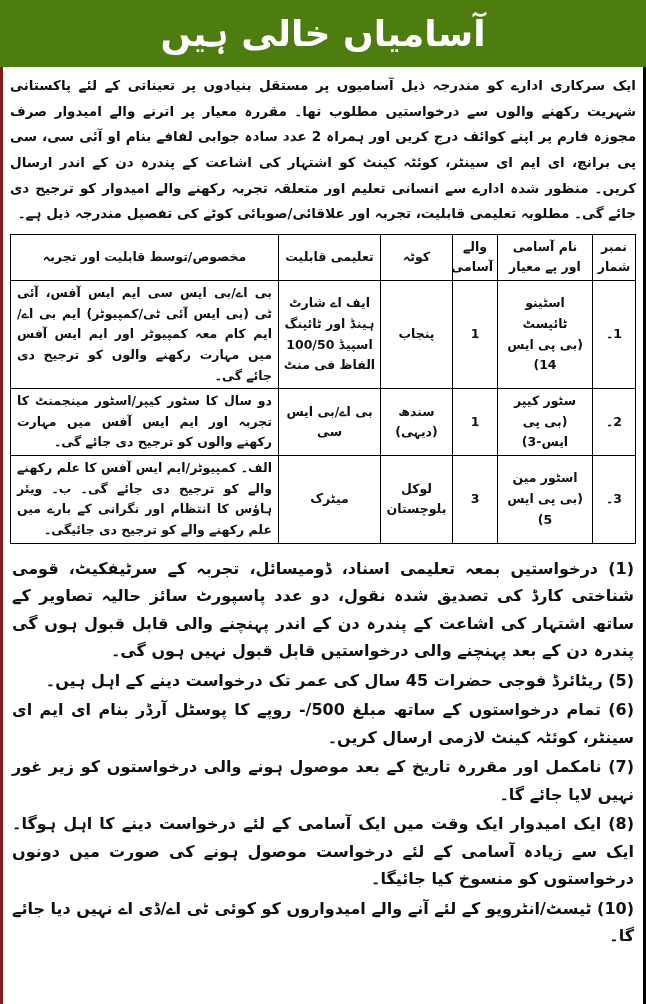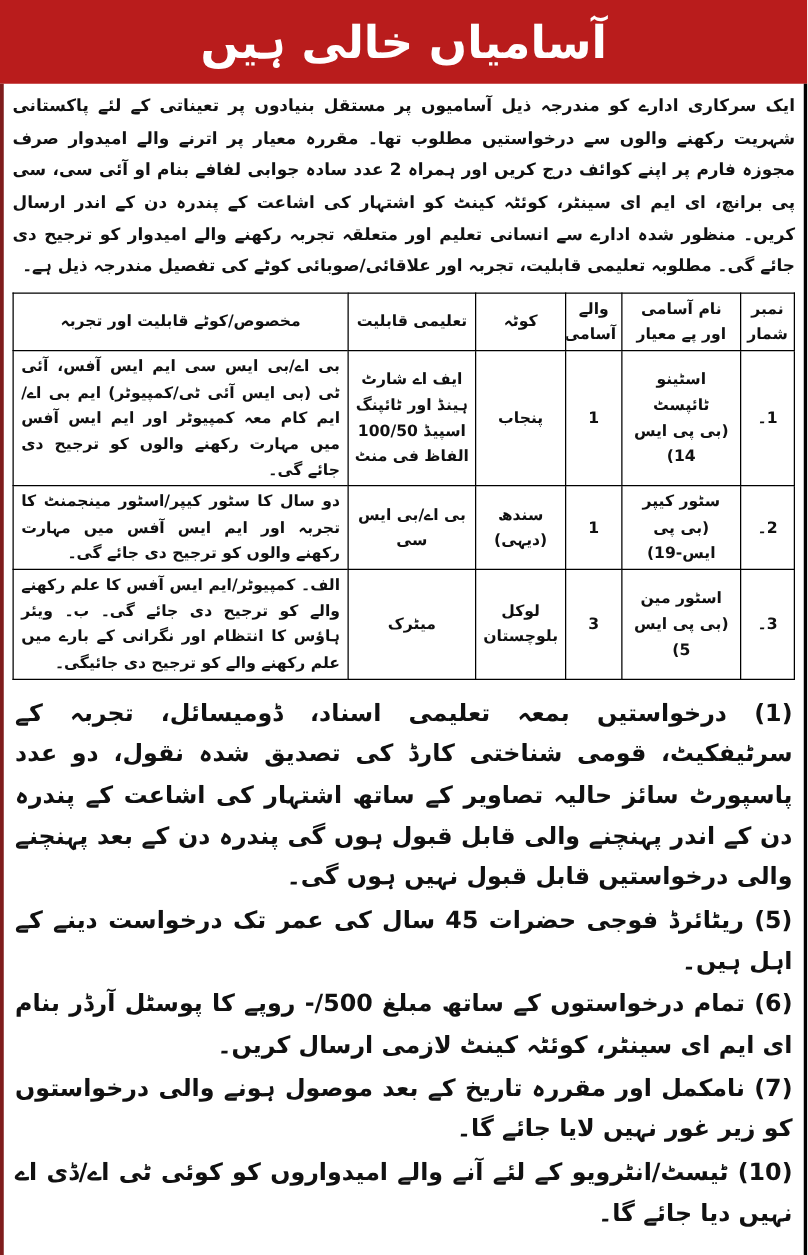--- a/index.html
+++ b/index.html
@@ -2,21 +2,21 @@
 <html dir="rtl" lang="ur"><head>
 <meta charset="utf-8">
 <style>
   * { box-sizing: border-box; margin: 0; padding: 0; }
   html, body { background: #ffffff; }
   body { font-family: "DejaVu Sans", "Liberation Sans", sans-serif; }
   .page {
     width: 646px; height: 1004px; overflow: hidden; position: relative;
     background: #ffffff; color: #111111; direction: rtl; margin: 0 auto;
   }
-  .banner { background: #b91c1c; color: #ffffff; }
+  .banner { background: #4d7c0f; color: #ffffff; }
   .top-banner {
     height: 67px; display: flex; align-items: center; justify-content: center;
   }
   .top-banner h1 { font-size: 36px; font-weight: 700; letter-spacing: 1px; }
   .ad-body {
     height: 956px; overflow: hidden;
     border-right: 3px solid #000; border-left: 3px solid #7f1d1d;
     padding: 6px 7px 0 7px;
   }
   .intro {
@@ -40,21 +40,21 @@
   .vacancies col.c-edu { width: 102px; }
   .vacancies tbody tr:nth-child(1) { height: 88px; }
   .vacancies tbody tr:nth-child(2) { height: 50px; }
   .vacancies tbody tr:nth-child(3) { height: 72px; }
   .vacancies td.cell-post, .vacancies td.cell-edu { white-space: pre-line; }
   .vacancies td.cell-extra {
     text-align: justify; text-align-last: right; padding: 2px 6px;
   }
   .terms { padding: 2px 2px 0 2px; }
   .term {
-    font-size: 19px; line-height: 1.72; font-weight: 600;
+    font-size: 16px; line-height: 1.72; font-weight: 600;
     text-align: justify; text-align-last: right; margin-bottom: 2px;
   }
   .bottom-banner {
     height: 105px; display: flex; flex-direction: column;
     align-items: center; justify-content: center; gap: 3px; border-radius: 10px;
   }
   .address-line { font-size: 22px; font-weight: 700; }
   .contact-line { font-size: 13px; display: flex; align-items: center; gap: 4px; }
   .contact-number {
     font-size: 16px; font-weight: 400; direction: ltr; unicode-bidi: embed;
@@ -83,37 +83,37 @@
           <col class="c-edu">
           <col class="c-extra">
       </colgroup>
       <thead>
         <tr id="thead-row">
             <th>نمبر شمار</th>
             <th>نام آسامی اور پے معیار</th>
             <th>والے آسامی</th>
             <th>کوٹہ</th>
             <th>تعلیمی قابلیت</th>
-            <th>مخصوص/کوٹے قابلیت اور تجربہ</th>
+            <th>مخصوص/توسط قابلیت اور تجربہ</th>
           </tr>
       </thead>
       <tbody id="tbody">
           <tr>
             <td class="cell-sno">1۔</td>
             <td class="cell-post">اسٹینو ٹائپسٹ
 (بی پی ایس 14)</td>
             <td class="cell-count">1</td>
             <td class="cell-quota">پنجاب</td>
             <td class="cell-edu">ایف اے شارٹ ہینڈ اور ٹائپنگ اسپیڈ 100/50 الفاظ فی منٹ</td>
             <td class="cell-extra">بی اے/بی ایس سی ایم ایس آفس، آئی ٹی (بی ایس آئی ٹی/کمپیوٹر) ایم بی اے/ایم کام معہ کمپیوٹر اور ایم ایس آفس میں مہارت رکھنے والوں کو ترجیح دی جائے گی۔</td>
           </tr>
           <tr>
             <td class="cell-sno">2۔</td>
             <td class="cell-post">سٹور کیپر
-(بی پی ایس-19)</td>
+(بی پی ایس-3)</td>
             <td class="cell-count">1</td>
             <td class="cell-quota">سندھ (دیہی)</td>
             <td class="cell-edu">بی اے/بی ایس سی</td>
             <td class="cell-extra">دو سال کا سٹور کیپر/اسٹور مینجمنٹ کا تجربہ اور ایم ایس آفس میں مہارت رکھنے والوں کو ترجیح دی جائے گی۔</td>
           </tr>
           <tr>
             <td class="cell-sno">3۔</td>
             <td class="cell-post">اسٹور مین
 (بی پی ایس 5)</td>
             <td class="cell-count">3</td>
@@ -122,20 +122,21 @@
             <td class="cell-extra">الف۔ کمپیوٹر/ایم ایس آفس کا علم رکھنے والے کو ترجیح دی جائے گی۔ ب۔ ویئر ہاؤس کا انتظام اور نگرانی کے بارے میں علم رکھنے والے کو ترجیح دی جائیگی۔</td>
           </tr>
         </tbody>
     </table>
 
     <div class="terms" id="terms">
         <div class="term">(1) درخواستیں بمعہ تعلیمی اسناد، ڈومیسائل، تجربہ کے سرٹیفکیٹ، قومی شناختی کارڈ کی تصدیق شدہ نقول، دو عدد پاسپورٹ سائز حالیہ تصاویر کے ساتھ اشتہار کی اشاعت کے پندرہ دن کے اندر پہنچنے والی قابل قبول ہوں گی پندرہ دن کے بعد پہنچنے والی درخواستیں قابل قبول نہیں ہوں گی۔</div>
         <div class="term">(5) ریٹائرڈ فوجی حضرات 45 سال کی عمر تک درخواست دینے کے اہل ہیں۔</div>
         <div class="term">(6) تمام درخواستوں کے ساتھ مبلغ 500/- روپے کا پوسٹل آرڈر بنام ای ایم ای سینٹر، کوئٹہ کینٹ لازمی ارسال کریں۔</div>
         <div class="term">(7) نامکمل اور مقررہ تاریخ کے بعد موصول ہونے والی درخواستوں کو زیر غور نہیں لایا جائے گا۔</div>
+        <div class="term">(8) ایک امیدوار ایک وقت میں ایک آسامی کے لئے درخواست دینے کا اہل ہوگا۔ ایک سے زیادہ آسامی کے لئے درخواست موصول ہونے کی صورت میں دونوں درخواستوں کو منسوخ کیا جائیگا۔</div>
         <div class="term">(10) ٹیسٹ/انٹرویو کے لئے آنے والے امیدواروں کو کوئی ٹی اے/ڈی اے نہیں دیا جائے گا۔</div>
       </div>
 
   </div>
 
   <footer class="banner bottom-banner">
     <div class="address-line">
       <span>ایڈریس:</span>
       <span>سی پی برانچ (سی ایچ کیو)، ای ایم ای سینٹر، کوئٹہ کینٹ</span>
     </div>

